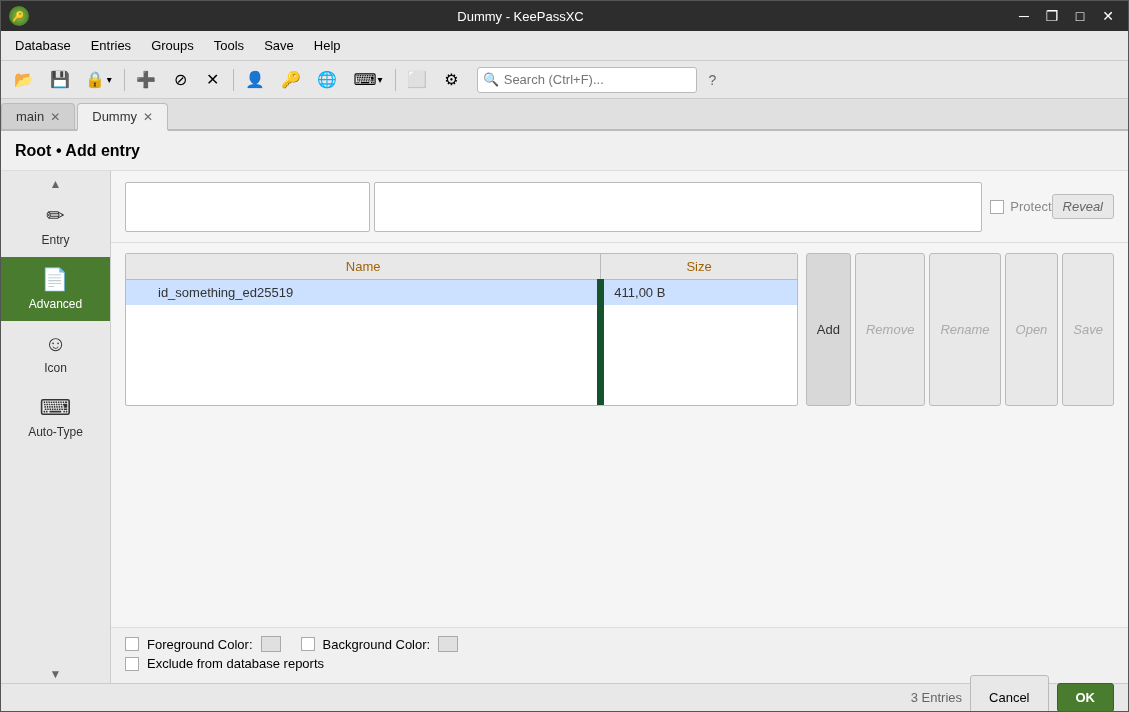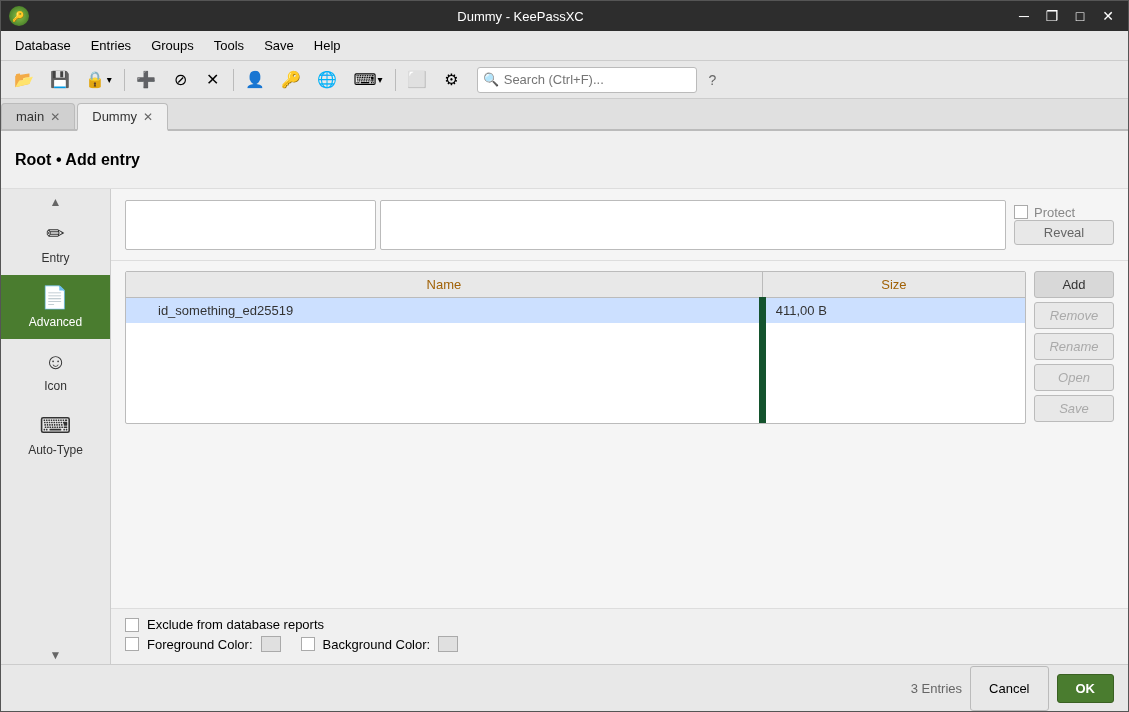--- a/index.html
+++ b/index.html
@@ -160,21 +160,21 @@
       cursor: pointer;
     }
 
     
     .page-header {
       background: #f0f0f0;
       padding: 8px 14px;
       font-size: 16px;
       font-weight: bold;
       border-bottom: 1px solid #ddd;
-      height: 58px;
+      height: 40px;
       display: flex;
       align-items: center;
     }
 
     
     .sidebar {
       width: 110px;
       background: #e8e8e8;
       border-right: 1px solid #ccc;
       display: flex;
@@ -240,21 +240,21 @@
       border: 1px solid #bbb;
       height: 50px;
       flex: 1;
       border-radius: 2px;
     }
     .field-box-wide {
       flex: 2.5;
     }
     .protect-area {
       display: flex;
-      flex-direction: column;
+      flex-direction: row;
       margin-left: 8px;
       min-width: 100px;
     }
     .protect-row {
       display: flex;
       align-items: center;
       gap: 6px;
       color: #888;
       font-size: 13px;
     }
@@ -267,20 +267,21 @@
     }
     .reveal-btn {
       background: #e8e8e8;
       border: 1px solid #bbb;
       border-radius: 3px;
       padding: 4px 10px;
       cursor: pointer;
       font-size: 13px;
       color: #666;
       width: 100%;
+      font-style: italic;
     }
 
     
     .attachments-section {
       padding: 10px 14px;
       flex: 1;
     }
     .section-title {
       color: #3c6e1f;
       font-size: 14px;
@@ -324,21 +325,20 @@
       padding-left: 32px;
     }
     .att-table tbody tr:first-child td {
       background: #cce0ff;
     }
     .att-table .empty-area {
       height: 100px;
     }
     .attachments-buttons {
       display: flex;
-      flex-direction: column;
       gap: 4px;
       min-width: 80px;
     }
     .att-btn {
       background: #e8e8e8;
       border: 1px solid #bbb;
       border-radius: 3px;
       padding: 5px 10px;
       cursor: pointer;
       font-size: 13px;
@@ -385,21 +385,21 @@
 
     
     .footer {
       background: #e8e8e8;
       border-top: 1px solid #ccc;
       display: flex;
       justify-content: flex-end;
       align-items: center;
       padding: 6px 14px;
       gap: 8px;
-      height: 47px;
+      height: 28px;
     }
     .footer-status {
       flex: 1;
       text-align: right;
       color: #666;
       font-size: 13px;
     }
     .cancel-btn {
       background: #e8e8e8;
       border: 1px solid #bbb;
@@ -584,30 +584,30 @@
               <button class="att-btn disabled">Rename</button>
               <button class="att-btn disabled">Open</button>
               <button class="att-btn disabled">Save</button>
             </div>
           </div>
         </div>
 
         <div class="bottom-options">
           <div class="option-row">
             <div class="option-checkbox"></div>
-            <span>Exclude from database reports</span>
-          </div>
-          <div class="option-row">
-            <div class="option-checkbox"></div>
             <span>Foreground Color:</span>
             <span class="color-swatch"></span>
             <div class="option-checkbox" style="margin-left:12px;"></div>
             <span>Background Color:</span>
             <span class="color-swatch"></span>
           </div>
+          <div class="option-row">
+            <div class="option-checkbox"></div>
+            <span>Exclude from database reports</span>
+          </div>
         </div>
 
       </div>
     </div>
 
     <div class="footer">
       <span class="footer-status">3 Entries</span>
       <button class="cancel-btn">Cancel</button>
       <button class="ok-btn">OK</button>
     </div>

